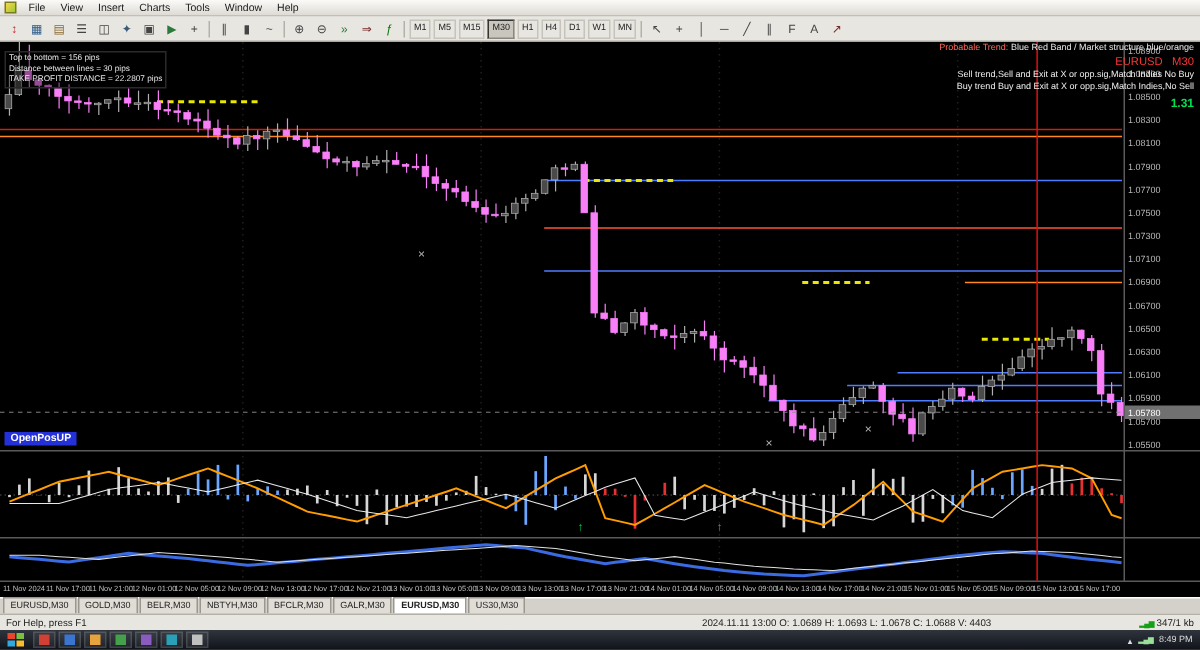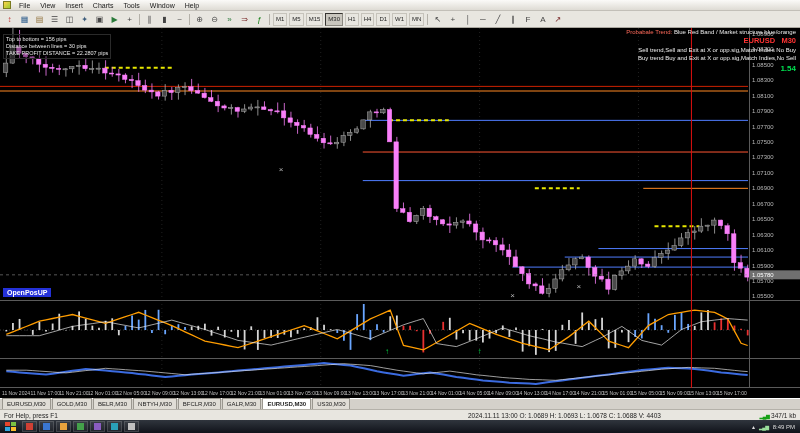--- a/index.html
+++ b/index.html
@@ -14,21 +14,21 @@
 .tb{width:15px;height:13px;display:flex;align-items:center;justify-content:center;font-size:8px;border:1px solid transparent;color:#333;flex:0 0 auto}
 .sep{width:1px;height:11px;background:#b4b1a9;margin:0 2px;flex:0 0 auto}
 .tf{font-size:6px;line-height:9px;padding:1px 2px;margin:0 1px;color:#222;border:1px solid #c6c3bb;background:#e8e6e0;flex:0 0 auto}
 .tf.active{background:#c9c6be;border:1px inset #8a877f}
 #chartarea{position:absolute;top:28px;left:0;width:800px;height:370px;background:#000}
 #chart-svg{position:absolute;top:0;left:0}
 #info-box{position:absolute;top:6px;left:3px;font-size:5.5px;line-height:7px;color:#e6e6e6;border:1px solid #2a2a2a;padding:1px 2px;background:rgba(0,0,0,.4)}
 #annotation{position:absolute;top:1px;right:4px;text-align:right}
 #annotation .a1{font-size:6px;color:#e8e8e8}
 #annotation .a1 .lbl{color:#ff6a5a}
-#annotation .a2{font-size:7.5px;font-weight:bold;color:#ff3333;margin:1px 0}
+#annotation .a2{font-size:7.5px;font-weight:normal;color:#ff3333;margin:1px 0}
 #annotation .a3{font-size:6px;color:#f0f0f0;line-height:8px}
 #annotation .a4{font-size:8px;font-weight:bold;color:#00e050;margin-top:2px}
 #annotation .a5{font-size:8px;font-weight:bold;color:#ffe800}
 #openpos{position:absolute;top:260px;left:3px;background:#2431d8;color:#fff;font-size:7px;font-weight:bold;padding:1px 4px}
 #timeaxis{position:absolute;top:360px;left:0;width:748px;height:10px;overflow:hidden}
 #timeaxis span{position:absolute;top:2px;font-size:5px;color:#c0c0c0;white-space:nowrap}
 #tabsbar{position:absolute;top:398px;left:0;width:800px;height:11px;background:#d4d1ca;display:flex;align-items:flex-end;padding-left:2px;border-top:1px solid #fff}
 .tab{font-size:6px;line-height:8px;padding:1px 4px;margin-right:1px;background:#e0ddd6;border:1px solid #9a978f;border-bottom:none;color:#222;white-space:nowrap}
 .tab.active{background:#fff;font-weight:bold}
 #statusbar{position:absolute;top:409px;left:0;width:800px;height:11px;background:#e8e6e0;border-top:1px solid #b4b1a9;font-size:6.5px;color:#222}
@@ -521,21 +521,21 @@
     <div id="info-box">
         <div>Top to bottom = 156 pips</div>
         <div>Distance between lines = 30 pips</div>
         <div>TAKE PROFIT DISTANCE = 22.2807 pips</div>
       </div>
     <div id="annotation">
       <div class="a1"><span class="lbl">Probabale Trend:</span> <span>Blue Red Band / Market structure blue/orange</span></div>
       <div class="a2"><span>EURUSD</span>&nbsp;&nbsp;&nbsp;<span>M30</span></div>
       <div class="a3">Sell trend,Sell and Exit at X or opp.sig,Match Indies No Buy</div>
       <div class="a3">Buy trend Buy and Exit at X or opp.sig,Match Indies,No Sell</div>
-      <div class="a4">1.54</div>
+      <div class="a4">1.31</div>
     </div>
     <div id="openpos">OpenPosUP</div>
     <div id="timeaxis">
         <span style="left: 2px;">11 Nov 2024</span>
         <span style="left: 30.6px;">11 Nov 17:00</span>
         <span style="left: 59.2px;">11 Nov 21:00</span>
         <span style="left: 87.8px;">12 Nov 01:00</span>
         <span style="left: 116.4px;">12 Nov 05:00</span>
         <span style="left: 145px;">12 Nov 09:00</span>
         <span style="left: 173.6px;">12 Nov 13:00</span>

